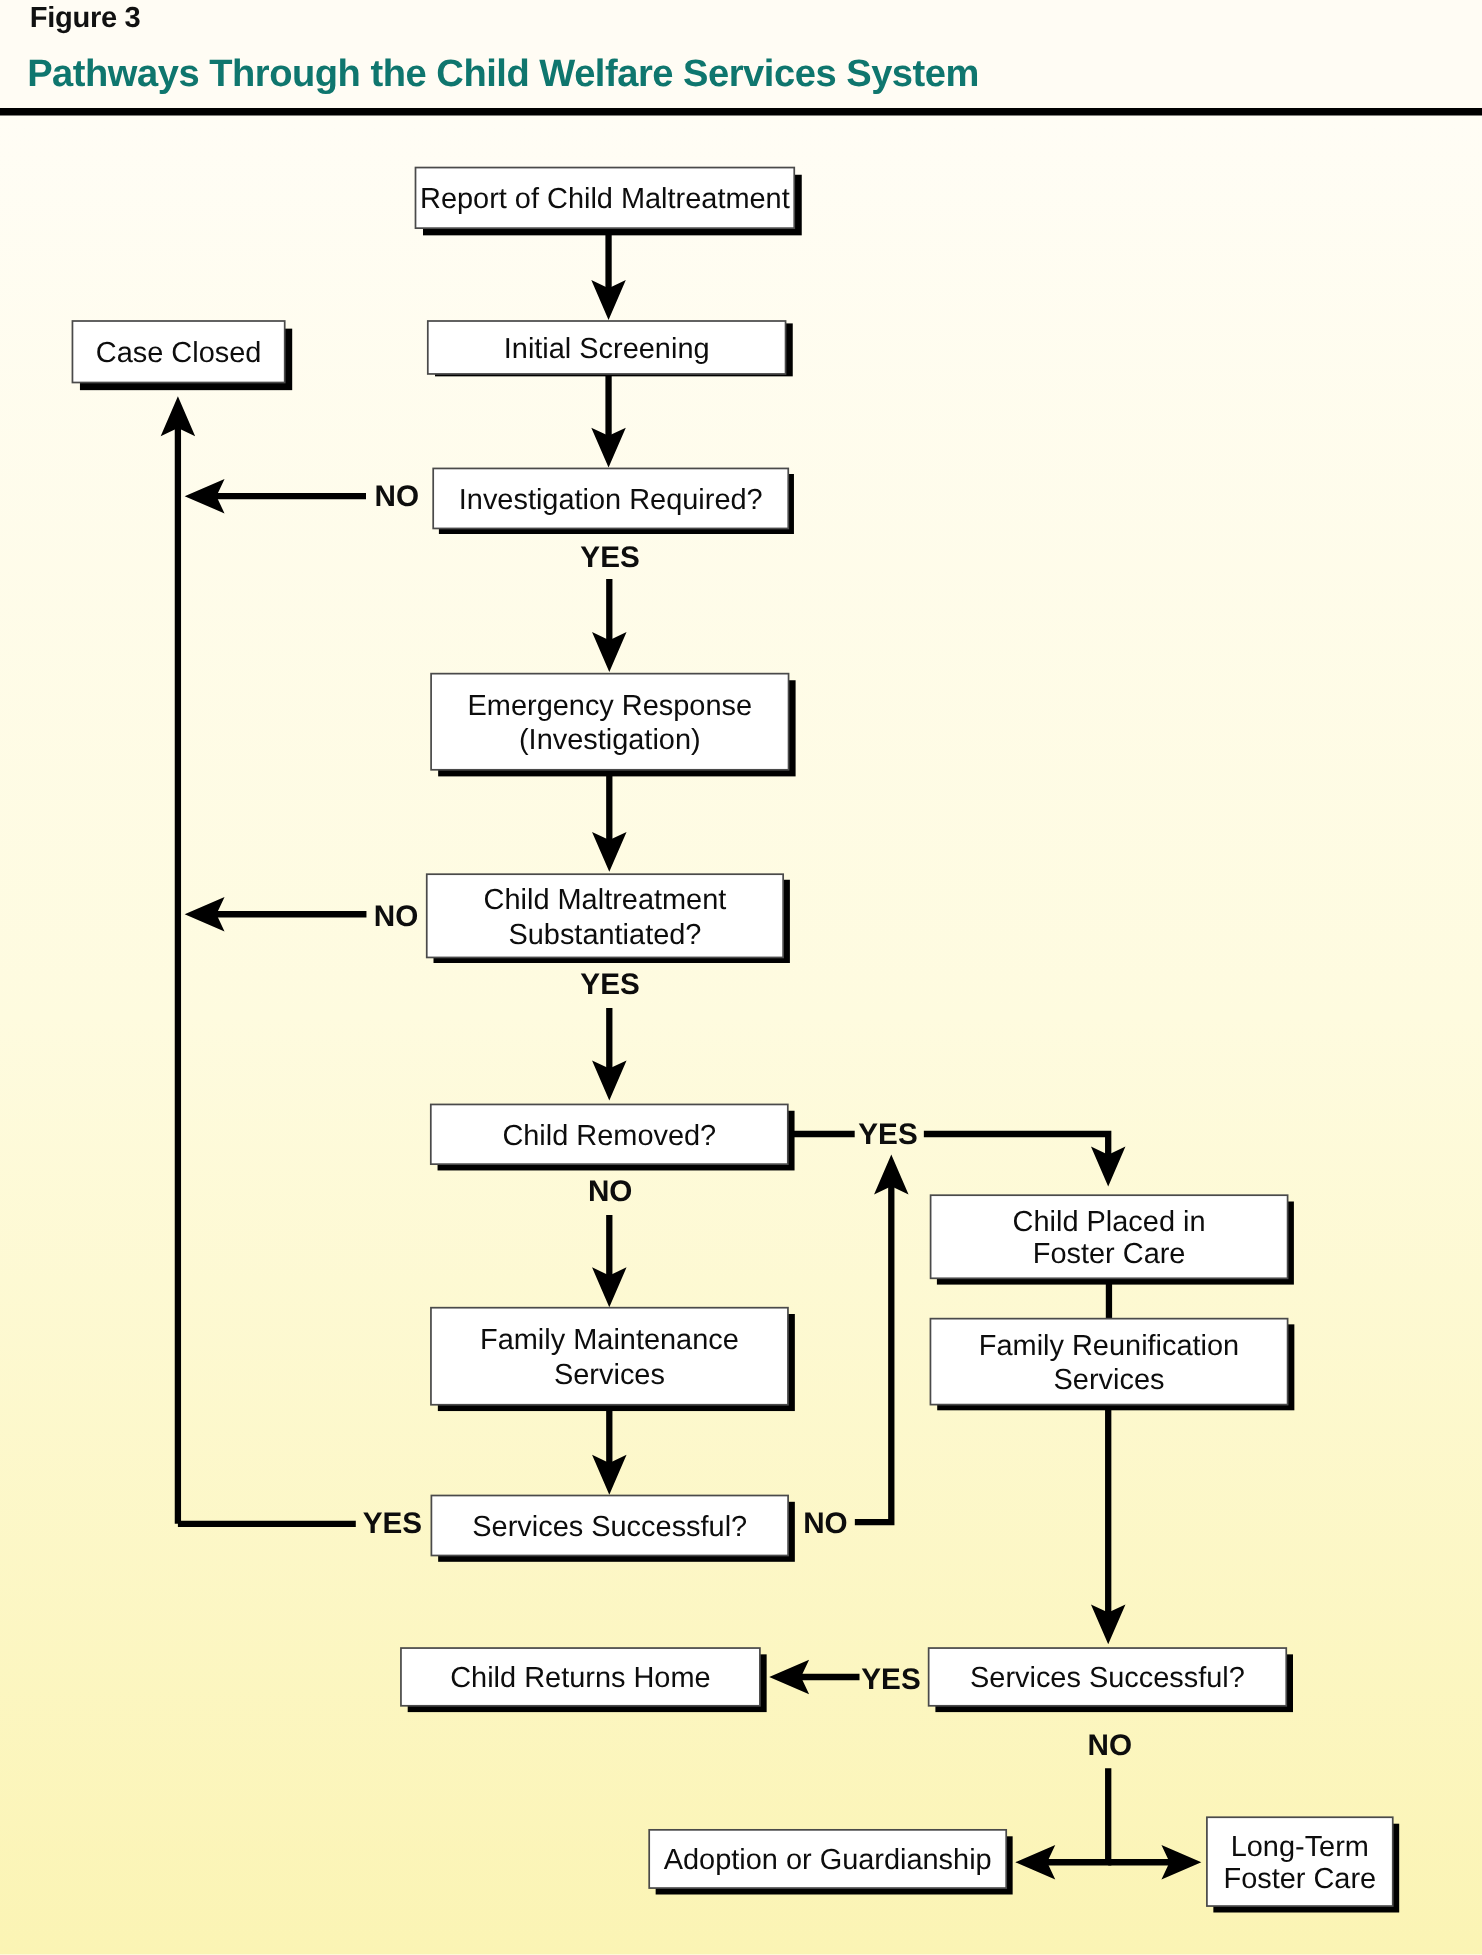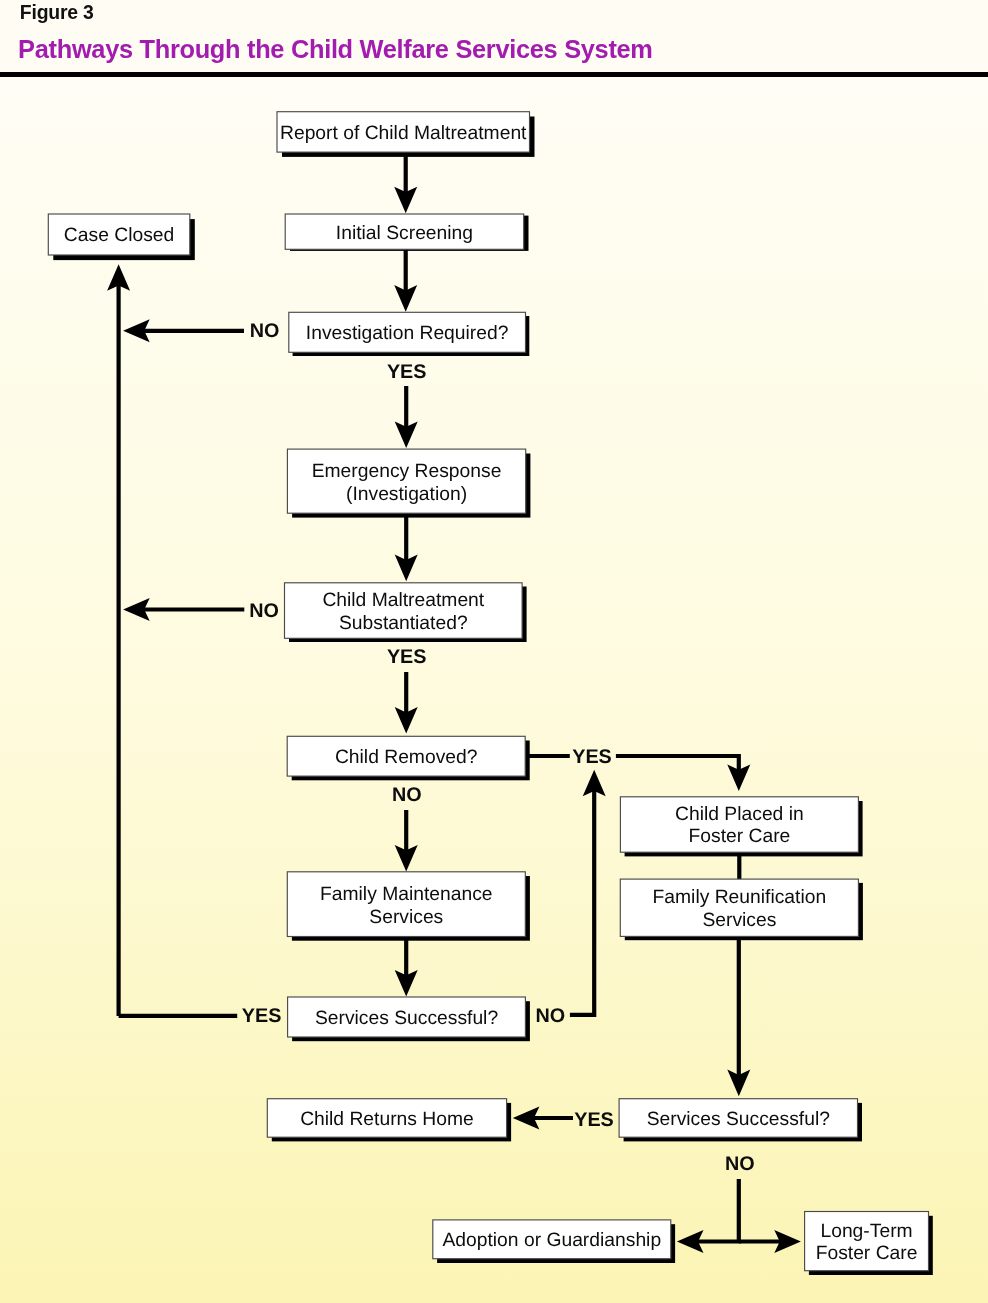--- a/index.html
+++ b/index.html
@@ -9,21 +9,21 @@
        -webkit-font-smoothing:antialiased;
        text-rendering:optimizeLegibility;}
   #page{position:relative;width:988px;height:1260px;background:#fffcf5;
     }
   #bggrad{position:absolute;left:0;top:76px;width:988px;height:1227px;
     background:linear-gradient(to bottom,#fffdf5 0%,#fefbdf 49%,#fbf4b4 100%);}
   #hdr{position:absolute;left:0;top:0;width:988px;height:72px;background:#fffcf4;}
   #figlabel{position:absolute;left:19.8px;top:1.9px;font-size:19.4px;font-weight:bold;
     color:#111;letter-spacing:-0.2px;line-height:20px;}
   #figtitle{position:absolute;left:18.1px;top:32.6px;font-size:25.4px;font-weight:bold;
-    color:#a21caf;letter-spacing:-0.31px;line-height:32px;}
+    color:#0f766e;letter-spacing:-0.31px;line-height:32px;}
   #rule{position:absolute;left:0;top:71.9px;width:988px;height:5.1px;background:#000;}
   svg#chart{position:absolute;left:0;top:0;width:988px;height:1303px;display:block;
     shape-rendering:auto;text-rendering:geometricPrecision;}
   svg#chart text{-webkit-font-smoothing:antialiased;}
   .bxsh{fill:#000;}
   .bx{fill:#fff;stroke:#4a4a4a;stroke-width:1.15;}
   .bxtxt{font-family:"Liberation Sans",sans-serif;font-size:19.3px;fill:#0d0d0d;
     text-anchor:middle;}
   .lbl{font-family:"Liberation Sans",sans-serif;font-size:19.8px;font-weight:bold;
     fill:#0d0d0d;}

